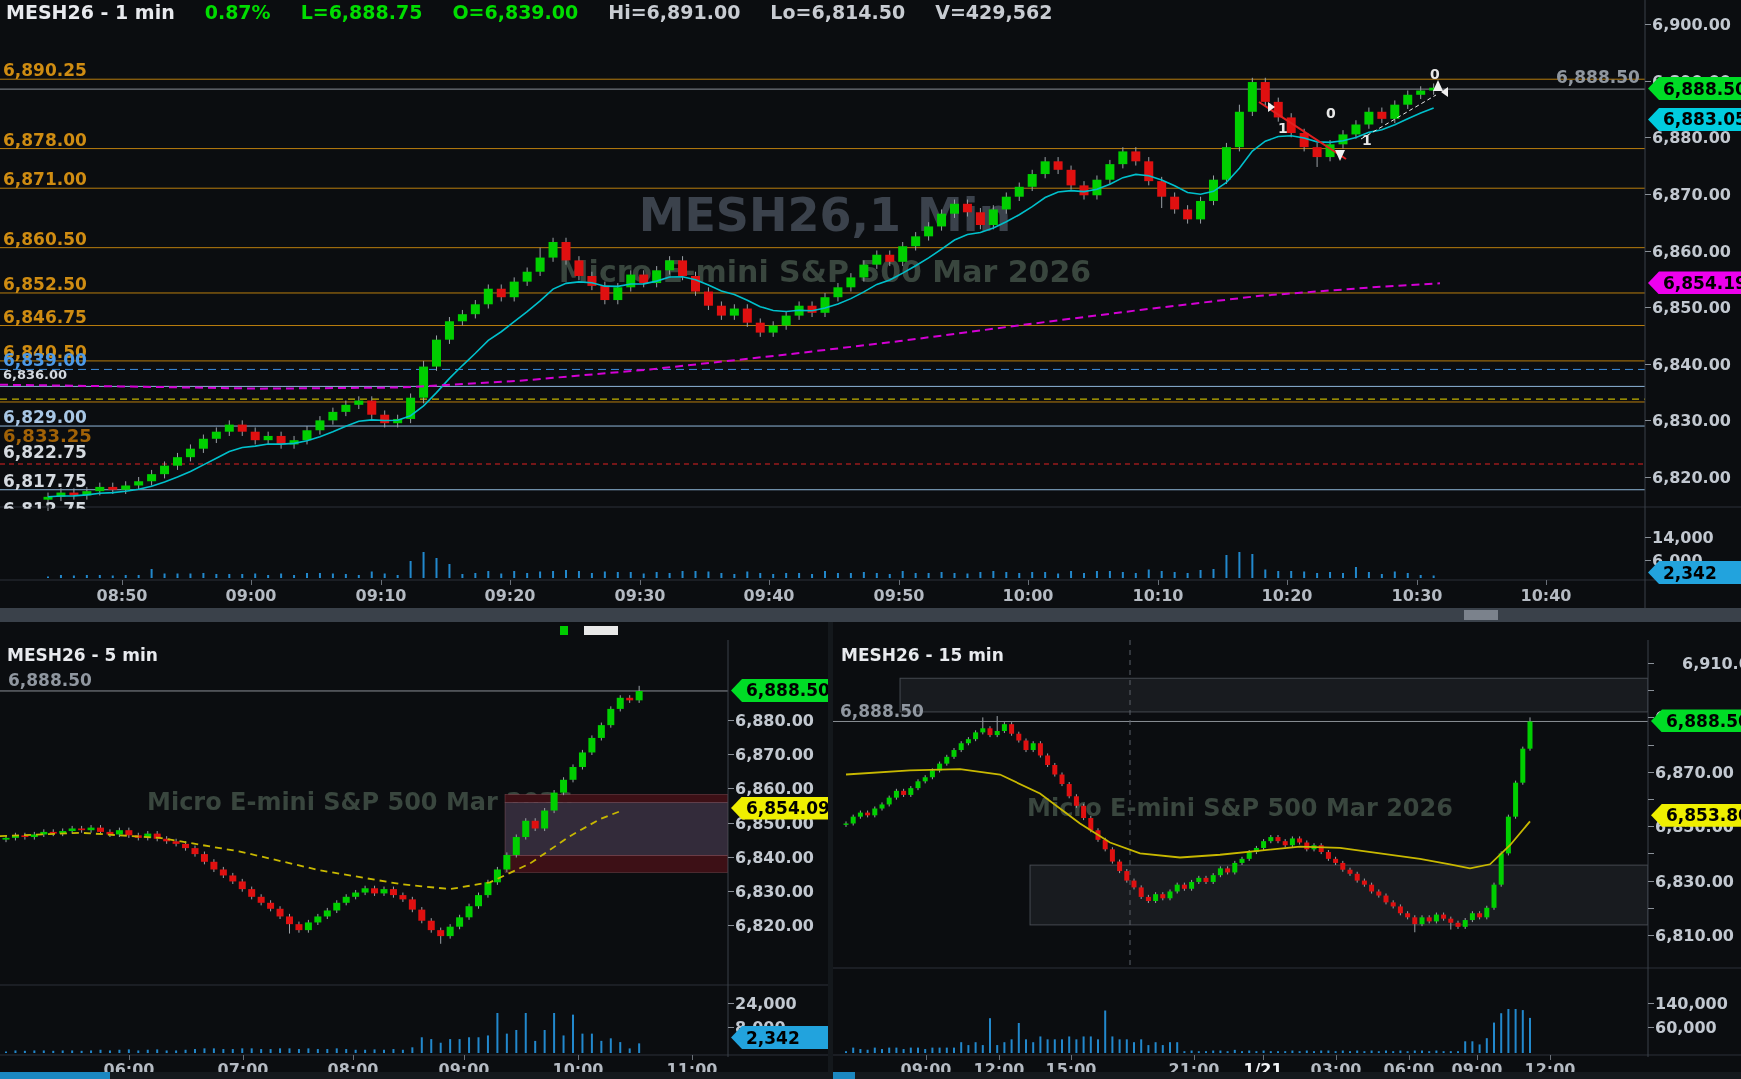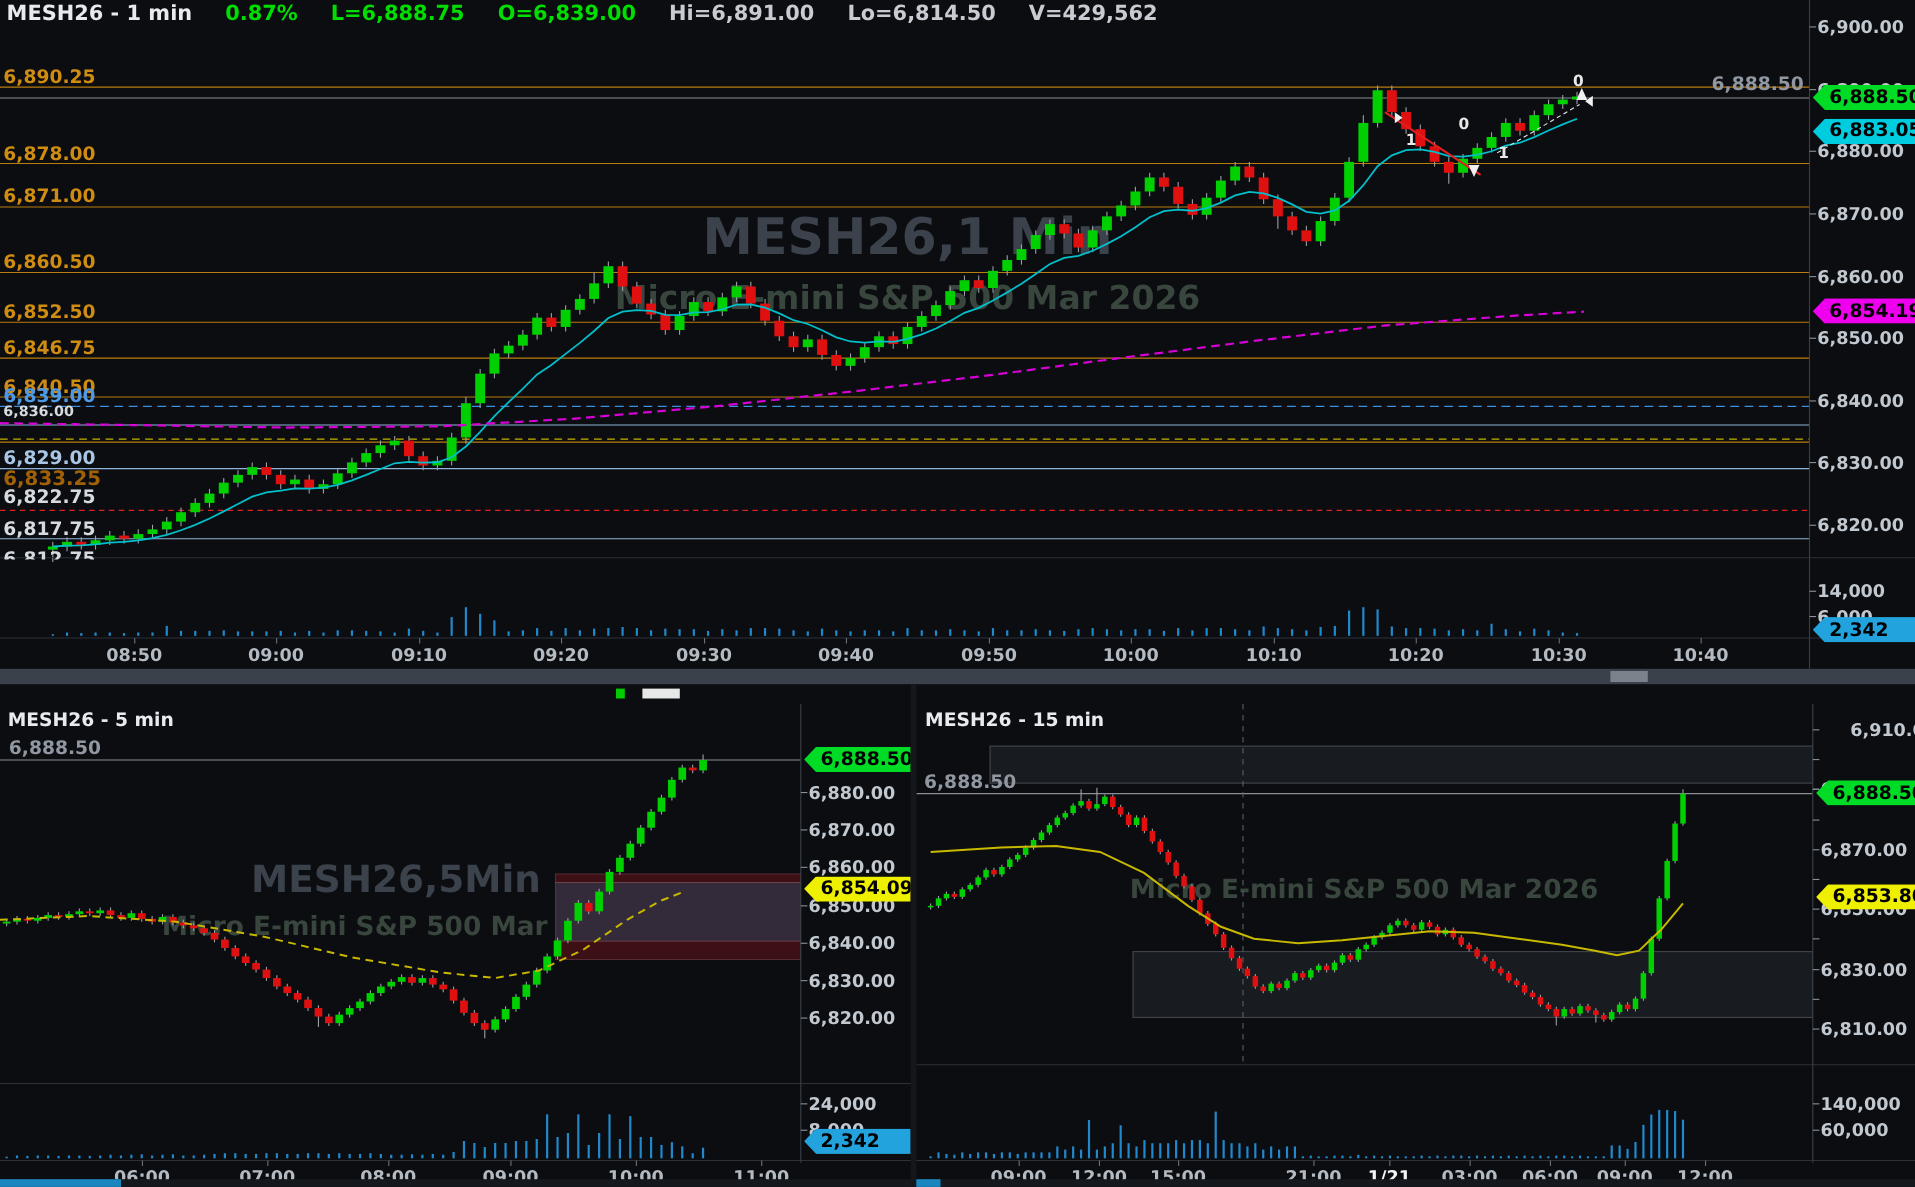--- a/index.html
+++ b/index.html
@@ -40,21 +40,20 @@
     <span style="color:#c8ccd2">Hi=6,891.00</span>
     <span style="color:#c8ccd2">Lo=6,814.50</span>
     <span style="color:#c8ccd2">V=429,562</span>
   </div>
 
   <div class="wm" style="left:300px;top:188px;width:1050px;">
     <div class="l1" style="font-size:46px;">MESH26,1 Min</div>
     <div class="l2" style="font-size:30px;margin-top:12px;">Micro E-mini S&amp;P 500 Mar 2026</div>
   </div>
   <div class="wm" style="left:60px;top:780px;width:600px;">
-    <div class="l1" style="font-size:34px;">MESH26,5Min</div>
     <div class="l2" style="font-size:24px;margin-top:8px;">Micro E-mini S&amp;P 500 Mar 2026</div>
   </div>
   <div class="wm" style="left:940px;top:786px;width:600px;">
     <div class="l2" style="font-size:24px;margin-top:8px;">Micro E-mini S&amp;P 500 Mar 2026</div>
   </div>
 
   <div class="panel-title" style="left:7px;top:645px;">MESH26 - 5 min</div>
   <div class="panel-title" style="left:841px;top:645px;">MESH26 - 15 min</div>
 
   <div class="grayref" style="left:1556px;top:67px;">6,888.50</div>

